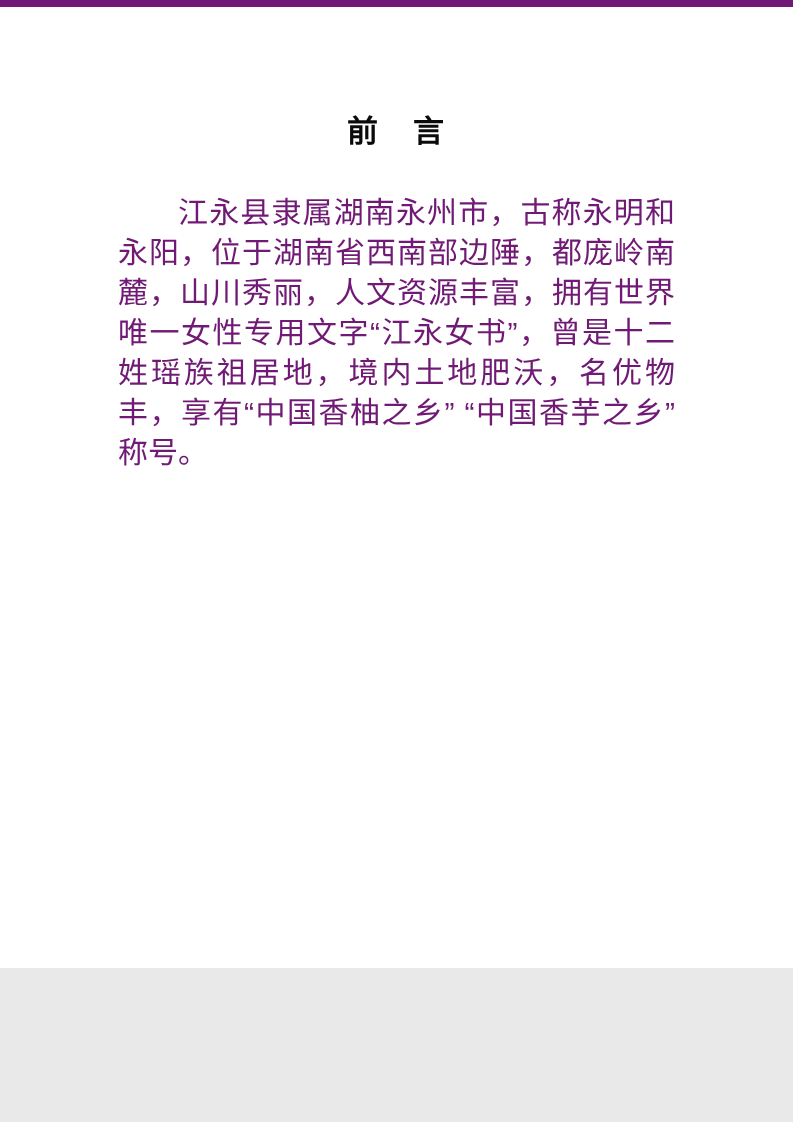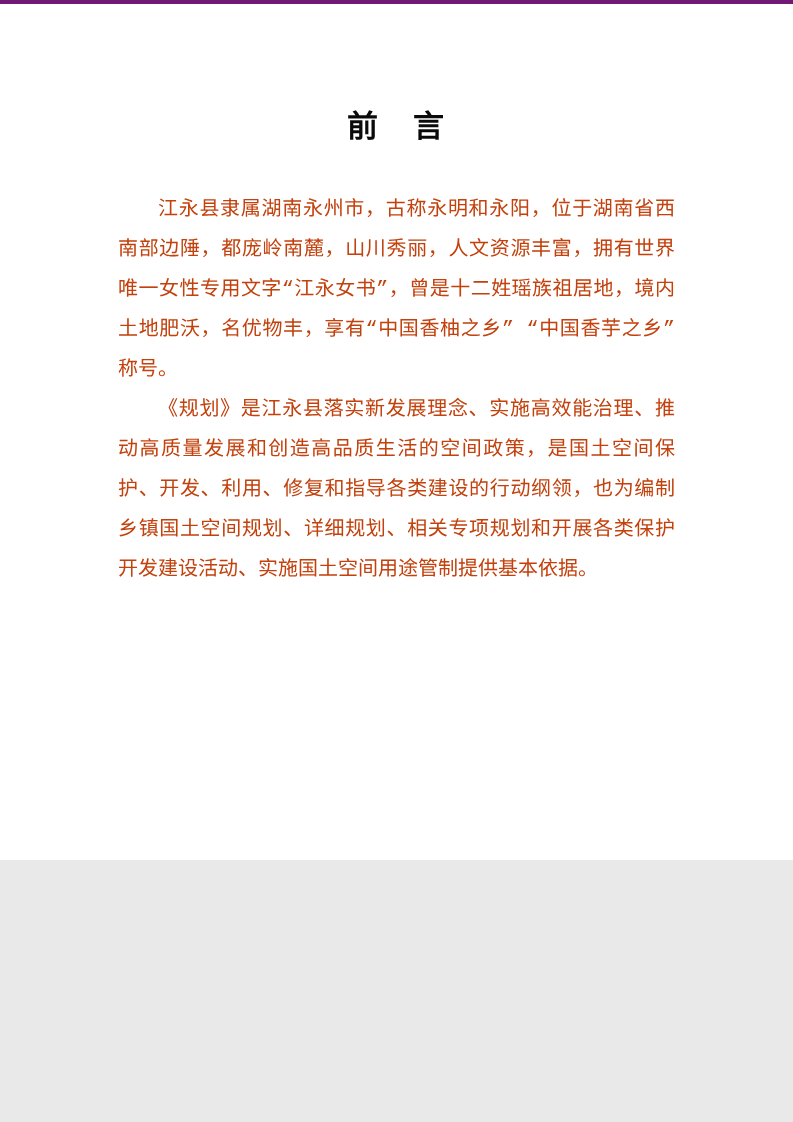--- a/index.html
+++ b/index.html
@@ -3,52 +3,52 @@
 <meta charset="utf-8">
 <style>
   html, body {
     margin: 0;
     padding: 0;
     background: #e9e9e9;
   }
   .page {
     position: relative;
     width: 793px;
-    height: 860px;
+    height: 968px;
     margin: 0 auto;
     background: #ffffff;
     color: #111111;
-    font-family: Liberation Mono, monospace;
+    font-family: Liberation Sans, sans-serif;
     overflow: hidden;
     box-sizing: border-box;
-    border-top: 4px solid #701a75;
+    border-top: 7px solid #701a75;
   }
   .doc-title {
     position: absolute;
     top: 102px;
     left: 0;
     width: 793px;
     margin: 0;
     text-align: center;
     font-size: 31px;
     font-weight: bold;
     line-height: 46px;
     letter-spacing: 2px;
     color: #0a0a0a;
   }
   .doc-body {
     position: absolute;
     top: 186px;
     left: 118px;
     width: 557px;
-    font-size: 20px;
+    font-size: 30px;
     line-height: 40px;
     text-align: justify;
     text-justify: inter-character;
-    color: #c2410c;
+    color: #701a75;
   }
   .doc-body p {
     margin: 0;
     padding: 0;
     text-indent: 2em;
     word-break: break-all;
   }
   .page-number {
     position: absolute;
     top: 1033px;
@@ -62,18 +62,17 @@
 </style>
 </head>
 <body>
 
 <div class="page">
 
   <h1 class="doc-title">前　言</h1>
 
   <div class="doc-body">
     <p>江永县隶属湖南永州市，古称永明和永阳，位于湖南省西南部边陲，都庞岭南麓，山川秀丽，人文资源丰富，拥有世界唯一女性专用文字“江永女书”，曾是十二姓瑶族祖居地，境内土地肥沃，名优物丰，享有“中国香柚之乡” “中国香芋之乡”称号。</p>
-    <p>《规划》是江永县落实新发展理念、实施高效能治理、推动高质量发展和创造高品质生活的空间政策，是国土空间保护、开发、利用、修复和指导各类建设的行动纲领，也为编制乡镇国土空间规划、详细规划、相关专项规划和开展各类保护开发建设活动、实施国土空间用途管制提供基本依据。</p>
   </div>
 
   <div class="page-number">4</div>
 
 </div>
 
 </body></html>

